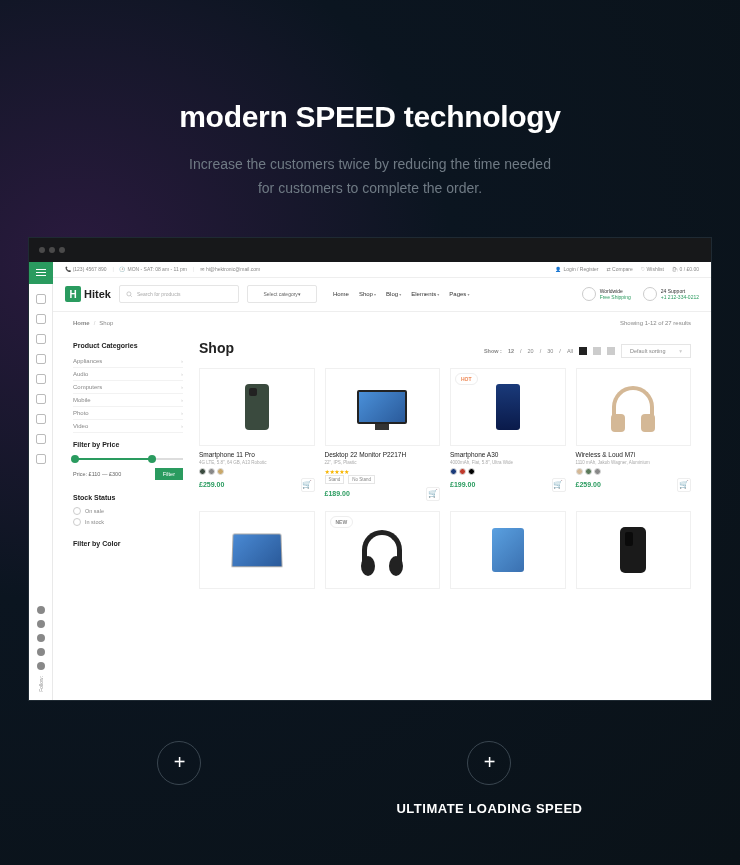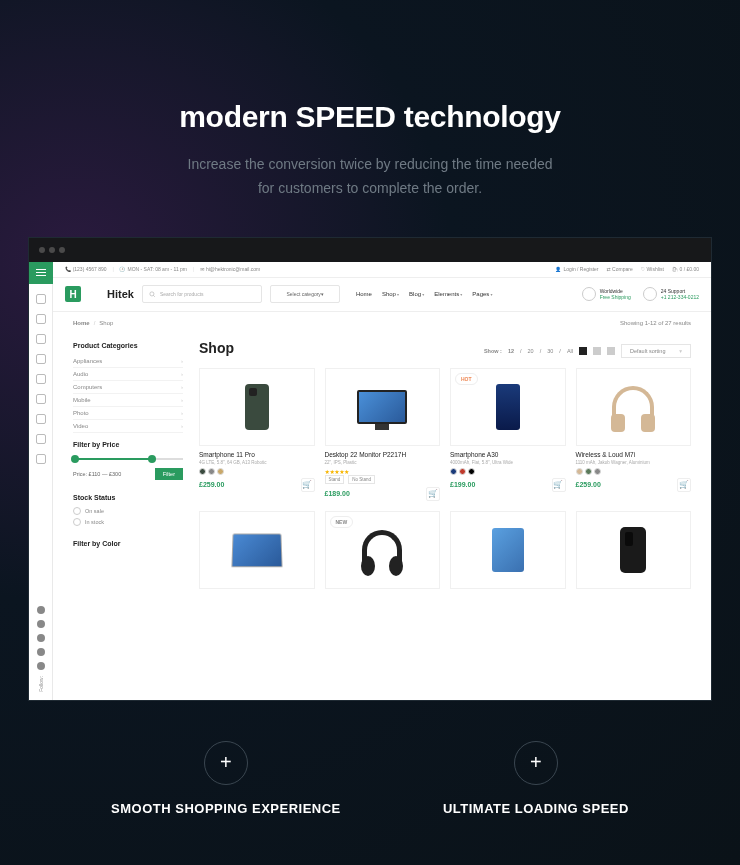--- a/index.html
+++ b/index.html
@@ -35,21 +35,21 @@
   .rail-gap { flex:1; }
   .rail-soc { width:8px;height:8px;border-radius:50%;background:#888;margin-bottom:6px; }
   .follow { writing-mode:vertical-rl;font-size:5px;color:#888;margin-bottom:8px;transform:rotate(180deg); }
   .main { flex:1; display:flex; flex-direction:column; }
   .topbar { height:16px;border-bottom:1px solid #eee;display:flex;align-items:center;padding:0 12px;font-size:5px;color:#888; }
   .topbar .sep { margin:0 6px;color:#ddd; }
   .topbar-right { margin-left:auto;display:flex;gap:8px; }
   .header { height:34px;display:flex;align-items:center;padding:0 12px;border-bottom:1px solid #eee;gap:8px; }
   .logo { display:flex;align-items:center;gap:3px; }
   .logo-mark { width:16px;height:16px;background:#2a9b5f;color:#fff;display:flex;align-items:center;justify-content:center;font-weight:700;font-size:10px;border-radius:2px; }
-  .logo-text { font-weight:700;font-size:11px;color:#222;margin-left:23px; }
+  .logo-text { font-weight:700;font-size:11px;color:#222; }
   .search { flex:0 0 120px;height:18px;border:1px solid #e5e5e5;border-radius:2px;display:flex;align-items:center;padding:0 6px;font-size:5px;color:#aaa; }
   .search svg{width:7px;height:7px;margin-right:4px;}
   .cat-sel { flex:0 0 70px;height:18px;border:1px solid #e5e5e5;border-radius:2px;display:flex;align-items:center;justify-content:center;font-size:5px;color:#666; }
   .nav { display:flex;gap:10px;margin-left:8px;font-size:6px;color:#333; }
   .nav span::after{content:" ▾";font-size:4px;color:#999;}
   .nav span:first-child::after{content:"";}
   .ship { margin-left:auto;display:flex;gap:12px; }
   .ship-item { display:flex;gap:4px;align-items:center;font-size:5px; }
   .ship-ic{width:14px;height:14px;border:1px solid #ccc;border-radius:50%;}
   .ship-t1{color:#333;}
@@ -112,21 +112,21 @@
   .feat-t{font-size:13px;font-weight:700;letter-spacing:0.5px;}
 </style>
 </head>
 <body>
 
 <div class="hero-title">
   <br>
   <span>modern SPEED technology</span>
 </div>
 <div class="hero-sub">
-  <span>Increase the conversion twice by reducing the time needed</span><br>
+  <span>Increase the customers twice by reducing the time needed</span><br>
   <span>for customers to complete the order.</span>
 </div>
 
 <div class="browser-frame">
   <div class="browser-bar">
     <div class="dot"></div>
     <div class="dot"></div>
     <div class="dot"></div>
   </div>
   <div class="app">
@@ -340,19 +340,18 @@
           </div>
         </section>
       </div>
     </div>
   </div>
 </div>
 
 <div class="features">
   <div class="feat">
     <div class="feat-ic">+</div>
-    <div class="feat-t">SMOOTH SHOPPING EXPERIENCE</div>
   </div>
   <div class="feat">
     <div class="feat-ic">+</div>
     <div class="feat-t">ULTIMATE LOADING SPEED</div>
   </div>
 </div>
 
 </body></html>

